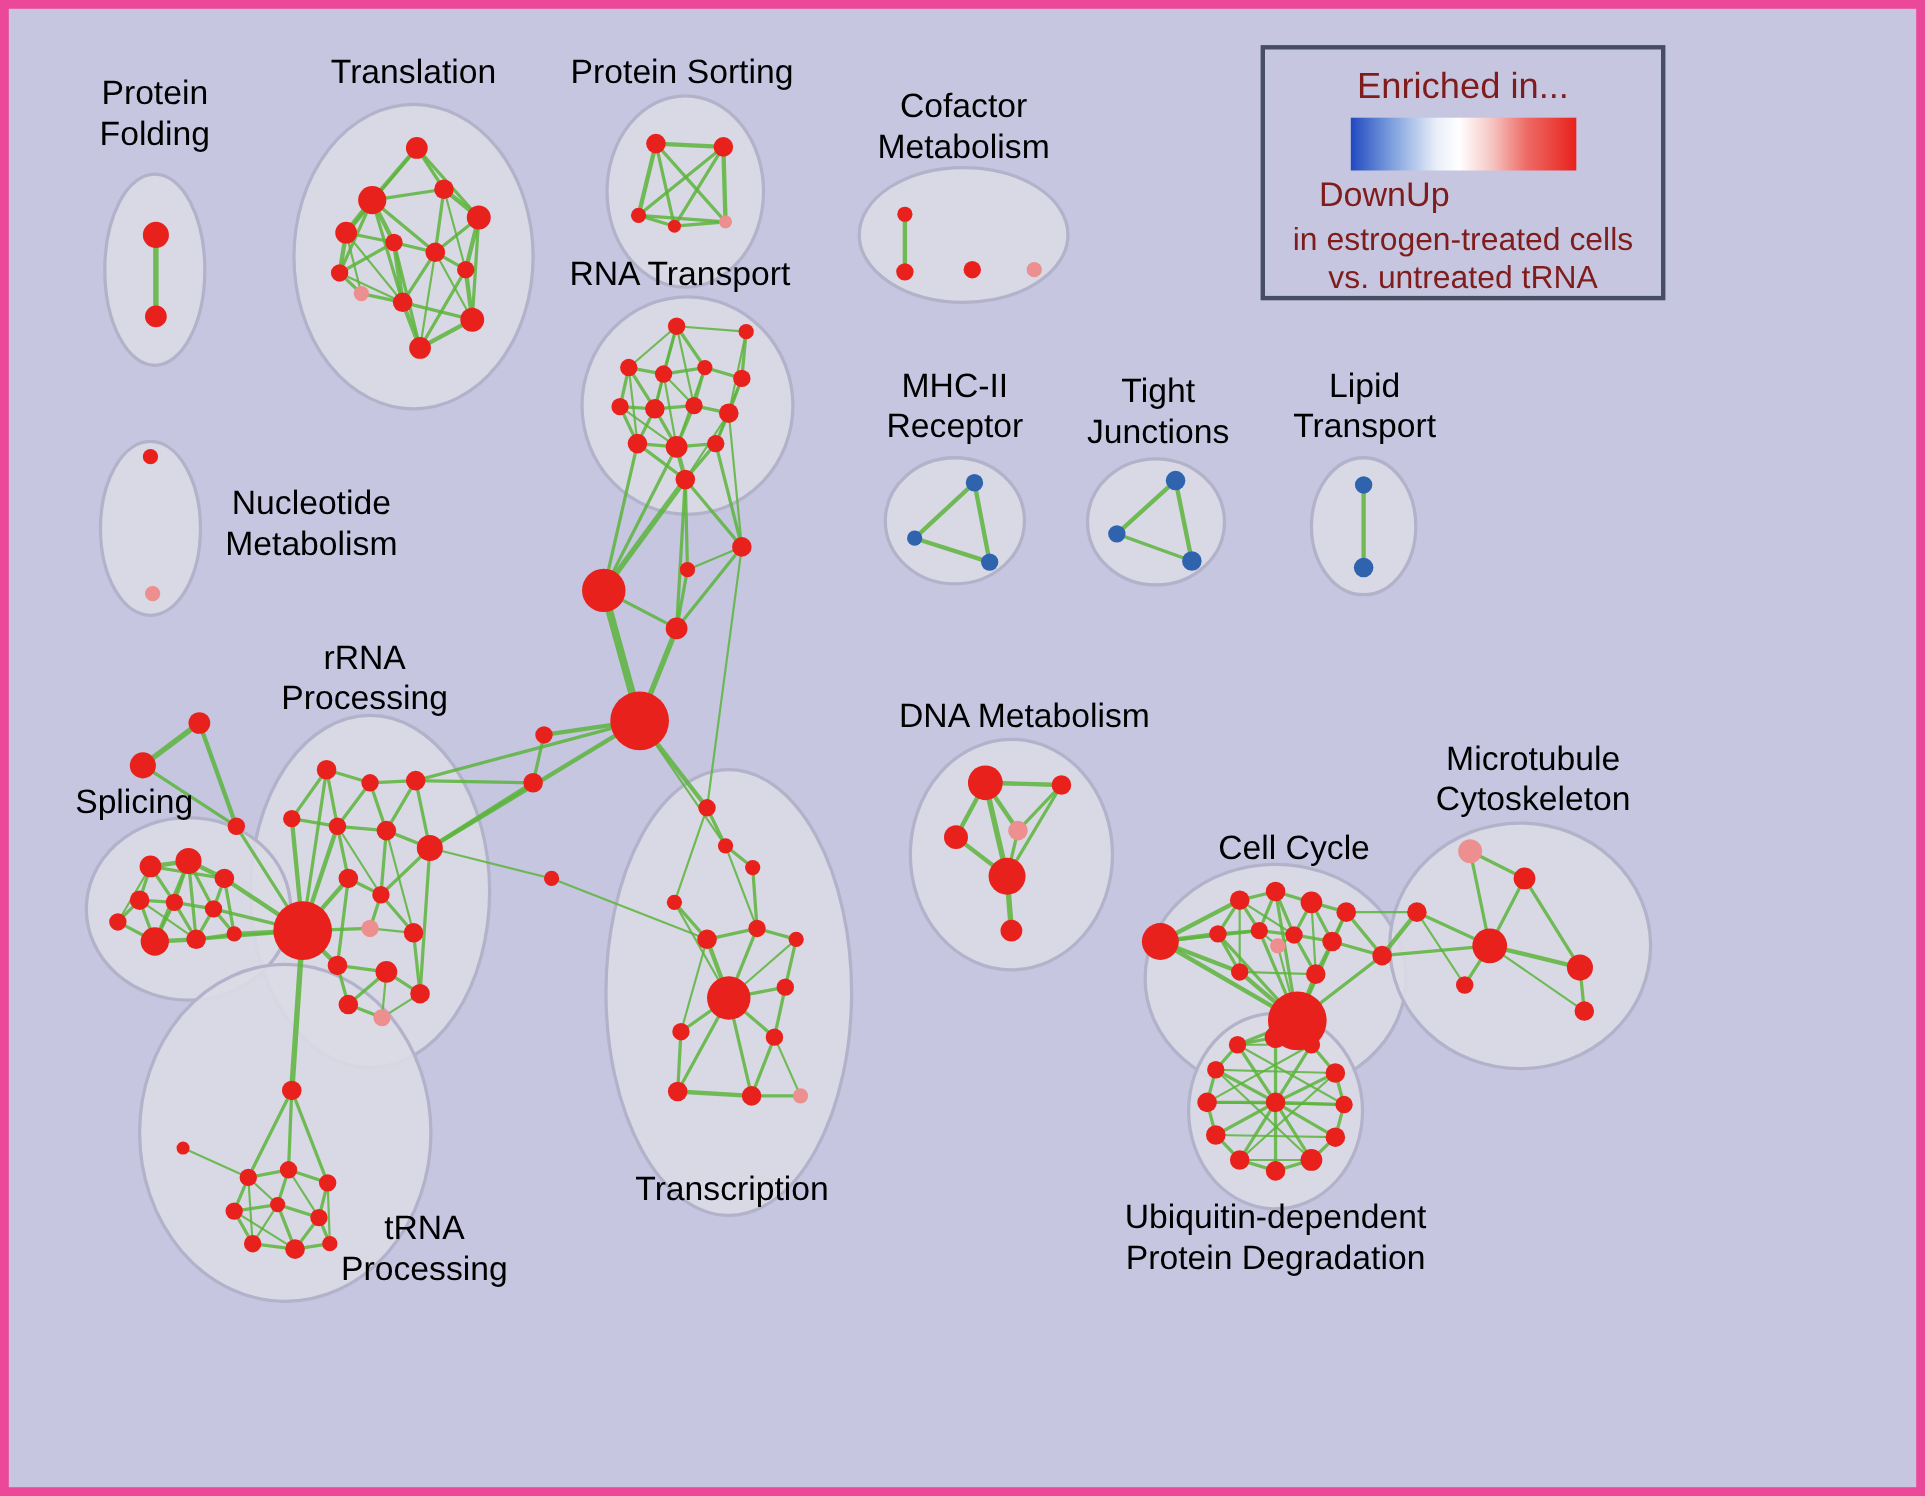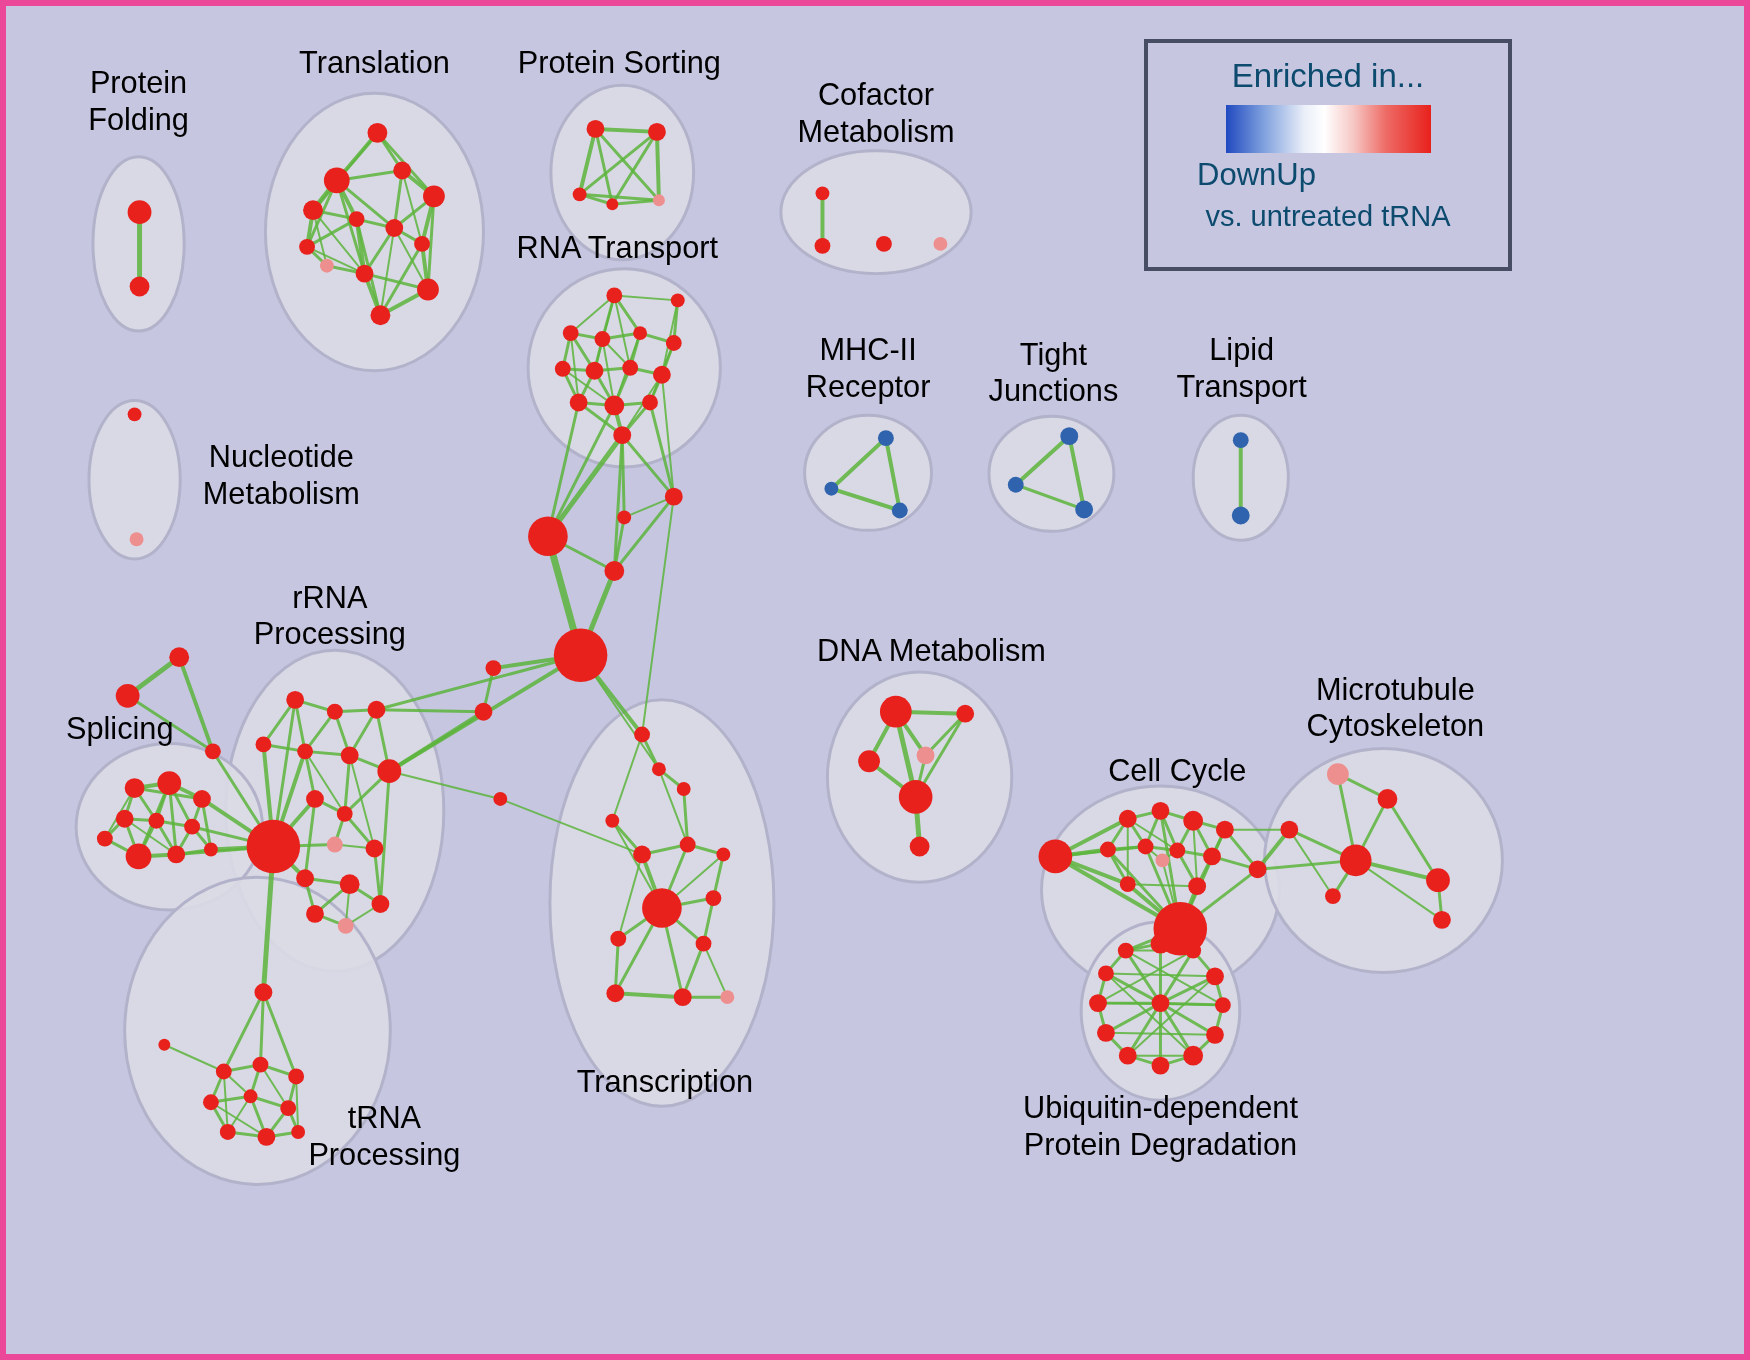--- a/index.html
+++ b/index.html
@@ -1,32 +1,32 @@
 <!DOCTYPE html>
 <html><head>
 <meta charset="utf-8">
 <style>
   html,body{margin:0;padding:0;background:#ffffff;}
   .figure{
     position:relative;
     width:1750px;height:1360px;
     background:#c6c6e1;
-    border:6px solid #ec4899;
+    border:8px solid #ec4899;
     box-sizing:border-box;
     overflow:hidden;
     font-family:"Liberation Sans", sans-serif;
   }
   .figure svg{position:absolute;left:0;top:0;width:100%;height:100%;}
   .legend{
     position:absolute;
     left:1138px;top:33px;width:368px;height:232px;
     border:4px solid #474d63;
     box-sizing:border-box;
     text-align:center;
-    color:#0c4a6e;
+    color:#7f1d1d;
   }
   .legend-title{font-size:33px;margin-top:14px;}
   .legend-gradient{
     width:205px;height:48px;margin:10px auto 0 auto;
     background:linear-gradient(to right,#2149c0 0%,#7d9fdd 18%,#e9eef8 38%,#ffffff 48%,#f6c8c5 62%,#ee6b66 78%,#e8211c 100%);
   }
   .legend-ends{
     width:262px;margin:4px auto 0 auto;
     display:flex;justify-content:flex-start;
     font-size:31px;
@@ -559,17 +559,18 @@
     </svg>
 
   <div class="legend">
     <div class="legend-title">Enriched in...</div>
     <div class="legend-gradient"></div>
     <div class="legend-ends">
       <span>Down</span>
       <span>Up</span>
     </div>
     <div class="legend-caption">
+      <div>in estrogen-treated cells</div>
       <div>vs. untreated tRNA</div>
     </div>
   </div>
 
 </div>
 
 </body></html>

